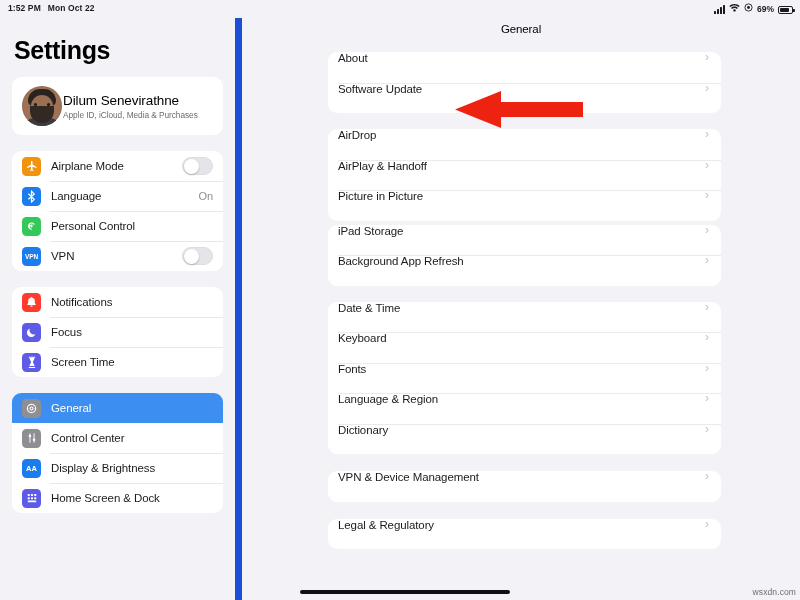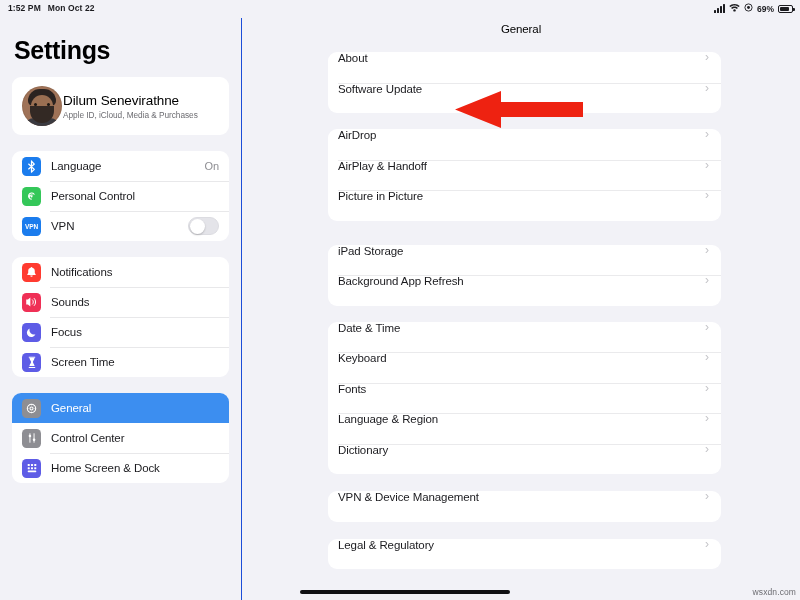--- a/index.html
+++ b/index.html
@@ -8,34 +8,34 @@
     font-family:"Liberation Sans", sans-serif;
     background:#ffffff;
     -webkit-font-smoothing:antialiased;
   }
   .screen { position:relative; width:800px; height:600px; background:#f2f2f7; overflow:hidden;padding-left:40px; }
 
   
   .statusbar { position:absolute; top:0; left:0; width:800px; height:18px; z-index:40; }
   .sb-left { position:absolute; left:8px; top:3px; display:flex; gap:7px; align-items:center;
              font-size:8.5px; color:#1b1b1f; font-weight:600; letter-spacing:.1px; }
-  .sb-right { position:absolute; right:7px; top:3px; display:flex; gap:4px; align-items:center;
+  .sb-right { position:absolute; right:7px; top:3px; display:flex; gap:4px; align-items:flex-end;
               font-size:8.5px; color:#1b1b1f; font-weight:600; }
   .bars { display:flex; align-items:flex-end; gap:1px; height:9px; }
   .bars i { display:block; width:2px; background:#1b1b1f; border-radius:.5px; }
   .bars i:nth-child(1){height:3px}.bars i:nth-child(2){height:5px}
   .bars i:nth-child(3){height:7px}.bars i:nth-child(4){height:9px}
   .batt { width:15px; height:8px; border:1px solid #1b1b1f; border-radius:2px; position:relative; }
   .batt::after { content:""; position:absolute; right:-3px; top:2.2px; width:1.6px; height:3px;
                  background:#1b1b1f; border-radius:0 1px 1px 0; }
   .batt span { position:absolute; left:1px; top:1px; bottom:1px; width:68%; background:#1b1b1f; border-radius:1px; }
 
   
   .sidebar { position:absolute; left:0; top:18px; width:242px; height:582px;
-             background:#f2f2f7; border-right:1px solid #1d4ed8; overflow:hidden; }
+             background:#f2f2f7; border-right:7px solid #1d4ed8; overflow:hidden; }
   .settings-title { font-size:25px; font-weight:bold; color:#000; padding:18px 0 12px 14px; letter-spacing:-.3px; }
 
   .card { background:#ffffff; border-radius:9px; margin:0 12px 16px 12px; overflow:hidden; }
 
   .profile { display:flex; align-items:center; padding:9px 10px 9px 10px; gap:1px; }
   .avatar { width:40px; height:40px; border-radius:50%; flex:none; position:relative;
             background:radial-gradient(circle at 50% 34%, #c8a38c 0 30%, #9f7257 31% 100%);
             overflow:hidden; box-shadow:0 0 0 1px rgba(0,0,0,.07) inset; }
   .avatar .hair { position:absolute; left:6px; top:3px; width:28px; height:17px; border-radius:14px 14px 6px 6px; background:#2b2320; }
   .avatar .face { position:absolute; left:9px; top:9px; width:22px; height:25px; border-radius:11px 11px 11px 11px; background:#9a6f52; }
@@ -137,20 +137,31 @@
         </div>
         <div class="prof-text">
           <div class="prof-name">Dilum Senevirathne</div>
           <div class="prof-sub">Apple ID, iCloud, Media &amp; Purchases</div>
         </div>
       </div>
     </div>
 
     <div class="card">
 
+      <div class="row">
+        <span class="ico" style="background:#f2930d">
+          <svg width="12" height="12" viewBox="0 0 24 24" fill="#fff">
+              <path d="M21 16v-2l-8-5V3.5a1.5 1.5 0 0 0-3 0V9l-8 5v2l8-2.5V19l-2 1.5V22l3.5-1 3.5 1v-1.5L13 19v-5.5z"></path>
+            </svg>
+        </span>
+        <span class="row-label">Airplane Mode</span>
+        <span class="toggle">
+            <span class="knob"></span>
+          </span>
+      </div>
 
 
       <div class="row">
         <span class="ico" style="background:#1b7ced">
           <svg width="9" height="13" viewBox="0 0 10 16" fill="none" stroke="#fff" stroke-width="1.5" stroke-linejoin="round" stroke-linecap="round">
             <path d="M5 1v14l3.5-3.5L1.5 5M1.5 11l7-6L5 1.5"></path>
           </svg>
         </span>
         <span class="row-label">Language</span>
         <span class="row-value">On</span>
@@ -180,30 +191,20 @@
 
       <div class="row">
         <span class="ico" style="background:#ff3b30">
           <svg width="11" height="12" viewBox="0 0 14 15" fill="#fff">
               <path d="M7 1a1.1 1.1 0 0 1 1.1 1.05C10 2.5 11.2 4 11.2 6.2v2.6l1.1 1.6v.9H1.7v-.9l1.1-1.6V6.2C2.8 4 4 2.5 5.9 2.05A1.1 1.1 0 0 1 7 1zM5.4 12h3.2a1.6 1.6 0 0 1-3.2 0z"></path>
             </svg>
         </span>
         <span class="row-label">Notifications</span>
       </div>
 
-      <div class="row">
-        <span class="ico" style="background:#ef3056">
-          <svg width="13" height="12" viewBox="0 0 16 14" fill="#fff">
-              <path d="M6.6 1.4 3.6 4H1.5v6h2.1l3 2.6z"></path>
-              <path d="M9.2 4.3a3.6 3.6 0 0 1 0 5.4" fill="none" stroke="#fff" stroke-width="1.2" stroke-linecap="round"></path>
-              <path d="M11.4 2.6a6.2 6.2 0 0 1 0 8.8" fill="none" stroke="#fff" stroke-width="1.2" stroke-linecap="round"></path>
-            </svg>
-        </span>
-        <span class="row-label">Sounds</span>
-      </div>
 
       <div class="row">
         <span class="ico" style="background:#5e5ce6">
           <svg width="11" height="11" viewBox="0 0 14 14" fill="#fff">
               <path d="M12 9.2A5.6 5.6 0 0 1 4.8 2a5.6 5.6 0 1 0 7.2 7.2z"></path>
             </svg>
         </span>
         <span class="row-label">Focus</span>
       </div>
 
@@ -235,20 +236,24 @@
         <span class="ico" style="background:#8e8e93">
           <svg width="12" height="12" viewBox="0 0 14 14" fill="none" stroke="#fff" stroke-width="1.1" stroke-linecap="round">
             <path d="M4.6 2v10M9.4 2v10"></path>
             <circle cx="4.6" cy="4.6" r="1.5" fill="#fff" stroke="none"></circle>
             <circle cx="9.4" cy="9" r="1.5" fill="#fff" stroke="none"></circle>
           </svg>
         </span>
         <span class="row-label">Control Center</span>
       </div>
 
+      <div class="row">
+        <span class="ico" style="background:#1b7ced; font-size:7.5px; font-weight:bold">AA</span>
+        <span class="row-label">Display &amp; Brightness</span>
+      </div>
 
       <div class="row">
         <span class="ico" style="background:#5e5ce6">
           <svg width="12" height="12" viewBox="0 0 14 14" fill="#fff">
             <rect x="2" y="2.4" width="2.4" height="2.4" rx=".6"></rect>
               <rect x="5.8" y="2.4" width="2.4" height="2.4" rx=".6"></rect>
               <rect x="9.6" y="2.4" width="2.4" height="2.4" rx=".6"></rect>
             <rect x="2" y="6.2" width="2.4" height="2.4" rx=".6"></rect>
               <rect x="5.8" y="6.2" width="2.4" height="2.4" rx=".6"></rect>
               <rect x="9.6" y="6.2" width="2.4" height="2.4" rx=".6"></rect>
@@ -282,21 +287,21 @@
       <div class="mrow">
         <span class="mrow-label">AirPlay &amp; Handoff</span>
         <span class="chev">›</span>
       </div>
       <div class="mrow">
         <span class="mrow-label">Picture in Picture</span>
         <span class="chev">›</span>
       </div>
     </div>
 
-    <div class="mcard" style="margin-top:24px">
+    <div class="mcard" style="margin-top:4px">
       <div class="mrow">
         <span class="mrow-label">iPad Storage</span>
         <span class="chev">›</span>
       </div>
       <div class="mrow">
         <span class="mrow-label">Background App Refresh</span>
         <span class="chev">›</span>
       </div>
     </div>
 

